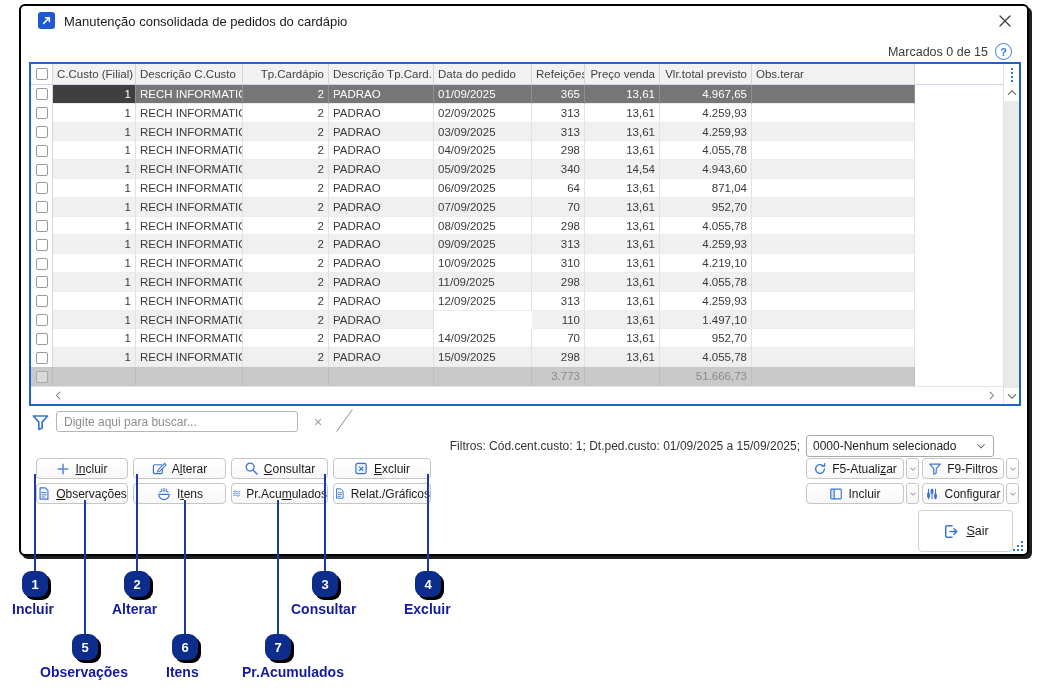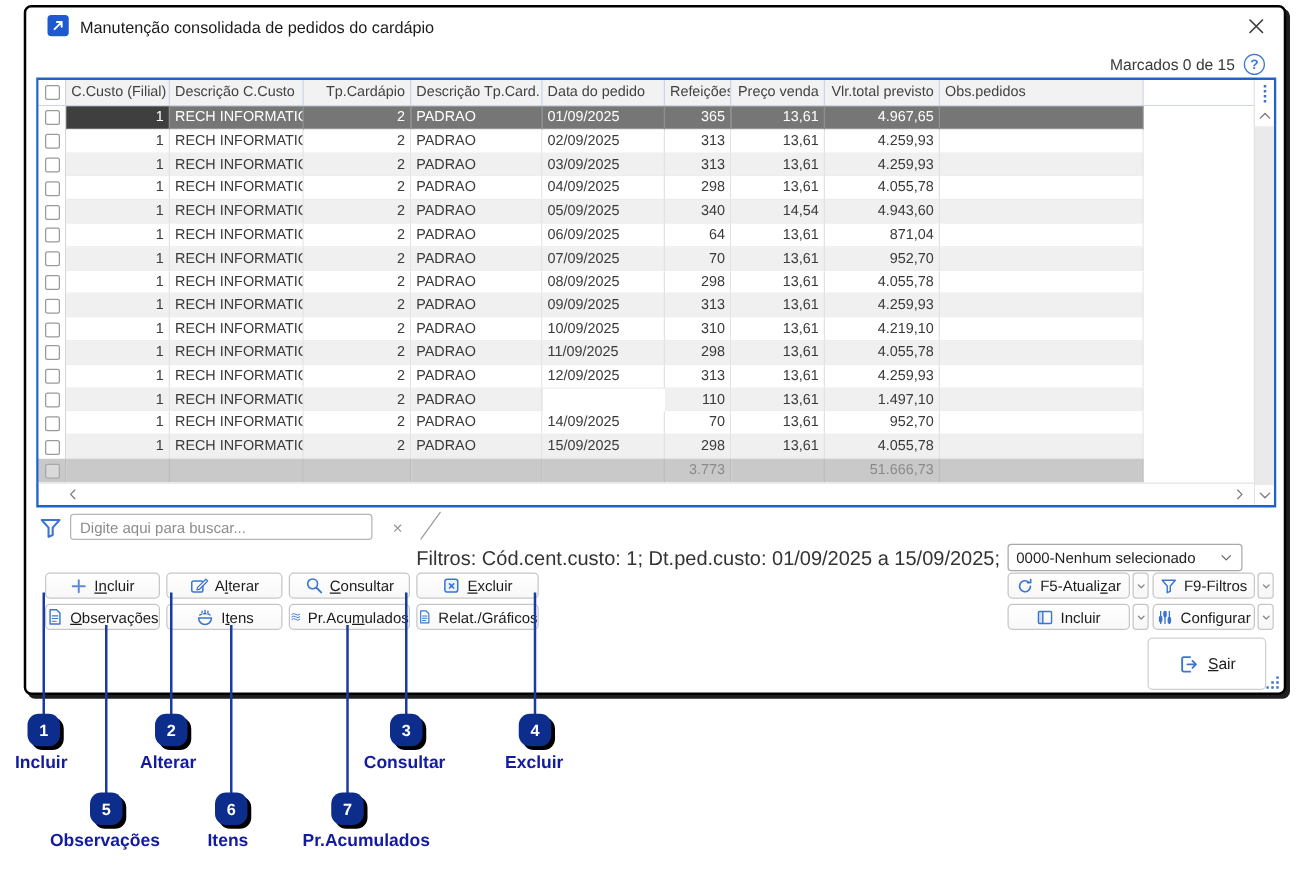--- a/index.html
+++ b/index.html
@@ -44,21 +44,21 @@
   .kebab{border-left:2px dotted #3a75d4;height:14px;display:inline-block;}
   .vs-arrow{height:16px;display:flex;align-items:center;justify-content:center;width:100%;}
   .vs-track{flex:1;width:100%;background:#eaeaea;}
 
   
   .funnel-big{position:absolute;left:10px;top:407px;}
   .search-input{position:absolute;left:35px;top:405px;width:242px;height:21px;border:1px solid #b5b5b5;border-radius:3px;font-size:12px;color:#333;padding:0 7px;outline:none;font-family:"Liberation Sans",sans-serif;}
   .search-input::placeholder{color:#8d8d8d;}
   .clear-x{position:absolute;left:288px;top:405px;width:18px;height:21px;color:#9a9a9a;font-size:14px;display:flex;align-items:center;justify-content:center;cursor:pointer;}
   .diag{position:absolute;left:310px;top:414px;width:27px;height:1px;background:#9a9a9a;transform:rotate(-54deg);}
-  .filters-sum{position:absolute;left:300px;top:433px;width:479px;text-align:right;font-size:16px;color:#333;}
+  .filters-sum{position:absolute;left:300px;top:433px;width:479px;text-align:right;font-size:12px;color:#333;}
   .combo{position:absolute;left:785px;top:429px;width:188px;height:22px;border:1px solid #a9a9a9;border-radius:3px;background:#fff;display:flex;align-items:center;font-size:12px;color:#222;padding:0 6px;cursor:pointer;}
   .combo .cv{flex:1;overflow:hidden;white-space:nowrap;}
 
   
   .btn{position:absolute;height:21px;border:1px solid #c6c6c6;border-radius:4px;background:linear-gradient(#ffffff,#f8f8f8);display:flex;align-items:center;justify-content:center;gap:5px;font-size:12px;color:#1c1c1c;cursor:pointer;white-space:nowrap;}
   .u{text-decoration:underline;}
   .ddbtn{position:absolute;width:13px;height:21px;border:1px solid #c6c6c6;border-radius:3px;background:linear-gradient(#ffffff,#f6f6f6);display:flex;align-items:center;justify-content:center;cursor:pointer;}
   .sair{position:absolute;left:897px;top:504px;width:95px;height:42px;border:1px solid #cfcfcf;border-radius:4px;background:#fff;display:flex;align-items:center;justify-content:center;gap:7px;font-size:12.5px;color:#1c1c1c;cursor:pointer;}
   .grip{position:absolute;right:3px;bottom:2px;}
 
@@ -101,21 +101,21 @@
               <span class="cb"></span>
             </div>
             <div class="hcell ar" style="width: 83px;">C.Custo (Filial)</div>
             <div class="hcell al" style="width: 107px;">Descrição C.Custo</div>
             <div class="hcell ar" style="width: 86px;">Tp.Cardápio</div>
             <div class="hcell al" style="width: 105px;">Descrição Tp.Card.</div>
             <div class="hcell al" style="width: 98px;">Data do pedido</div>
             <div class="hcell ar" style="width: 53px;">Refeições</div>
             <div class="hcell ar" style="width: 75px;">Preço venda</div>
             <div class="hcell ar" style="width: 92px;">Vlr.total previsto</div>
-            <div class="hcell al" style="width: 163px;">Obs.pedidos</div>
+            <div class="hcell al" style="width: 163px;">Obs.terar</div>
             <div class="gfill"></div>
           </div>
         <div class="gbody" id="gbody">
             <div class="grow sel">
               <div class="cbcell">
                 <span class="cb"></span>
               </div>
               <div class="gc c0 ar" style="width: 83px;">1</div>
               <div class="gc c1 al" style="width: 107px;">RECH INFORMATICA</div>
               <div class="gc c2 ar" style="width: 86px;">2</div>

